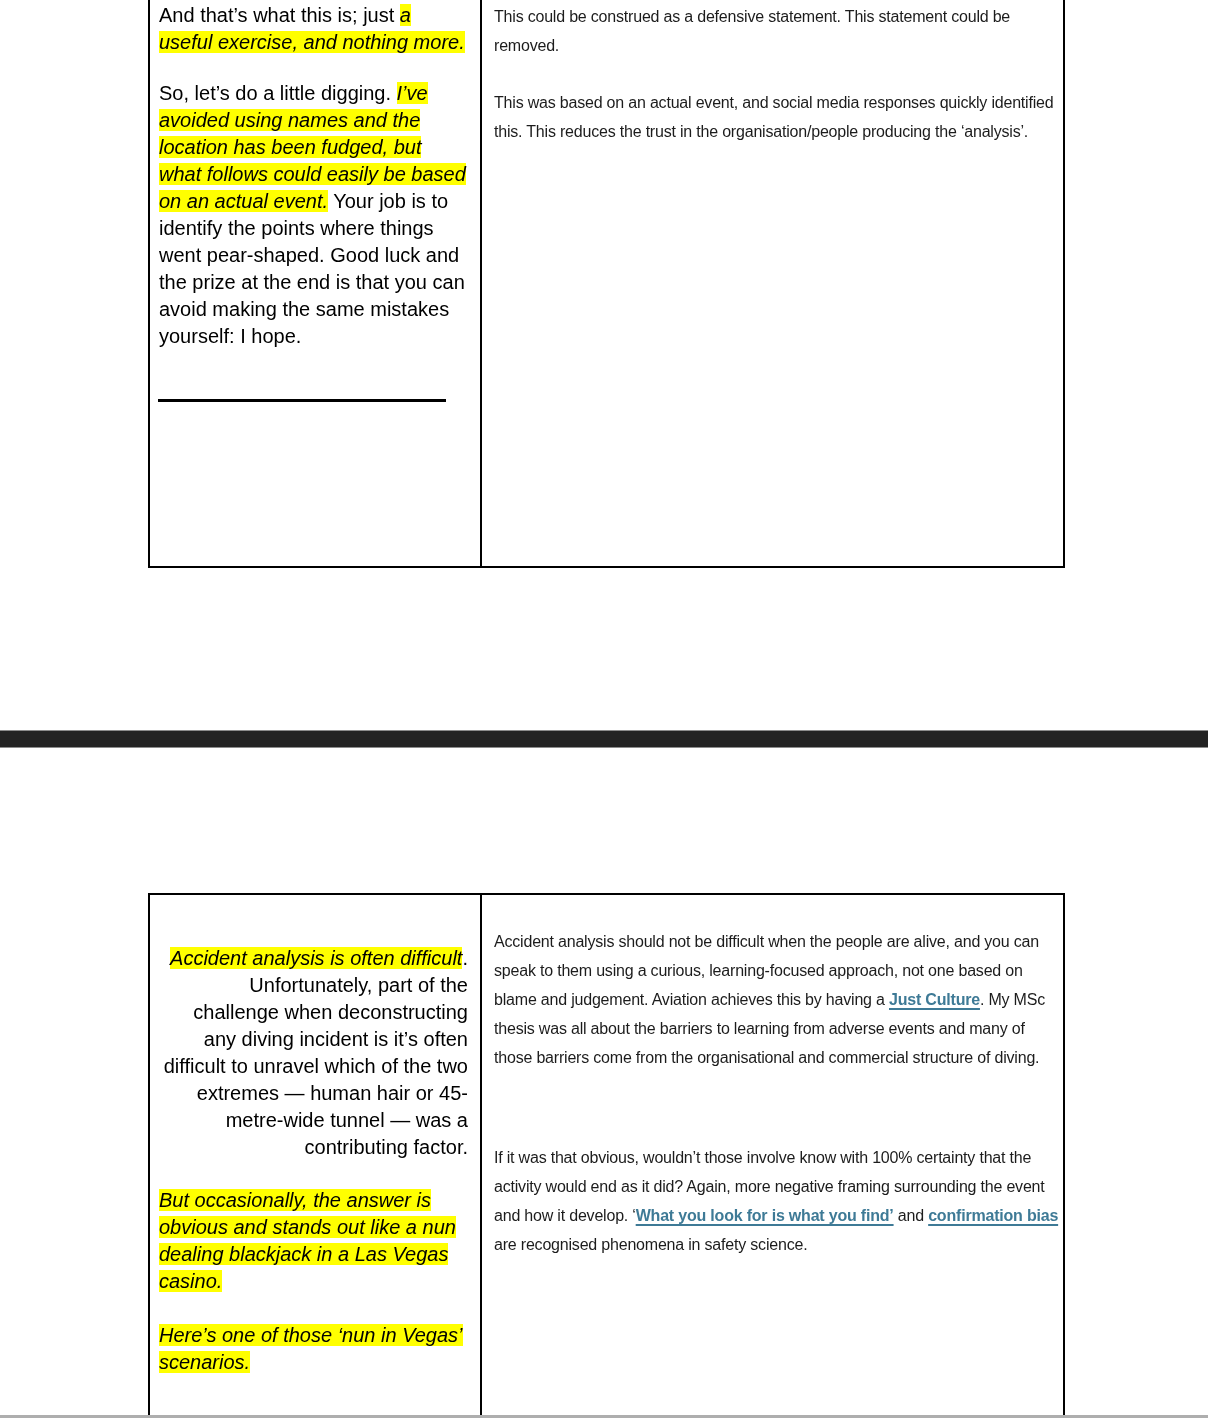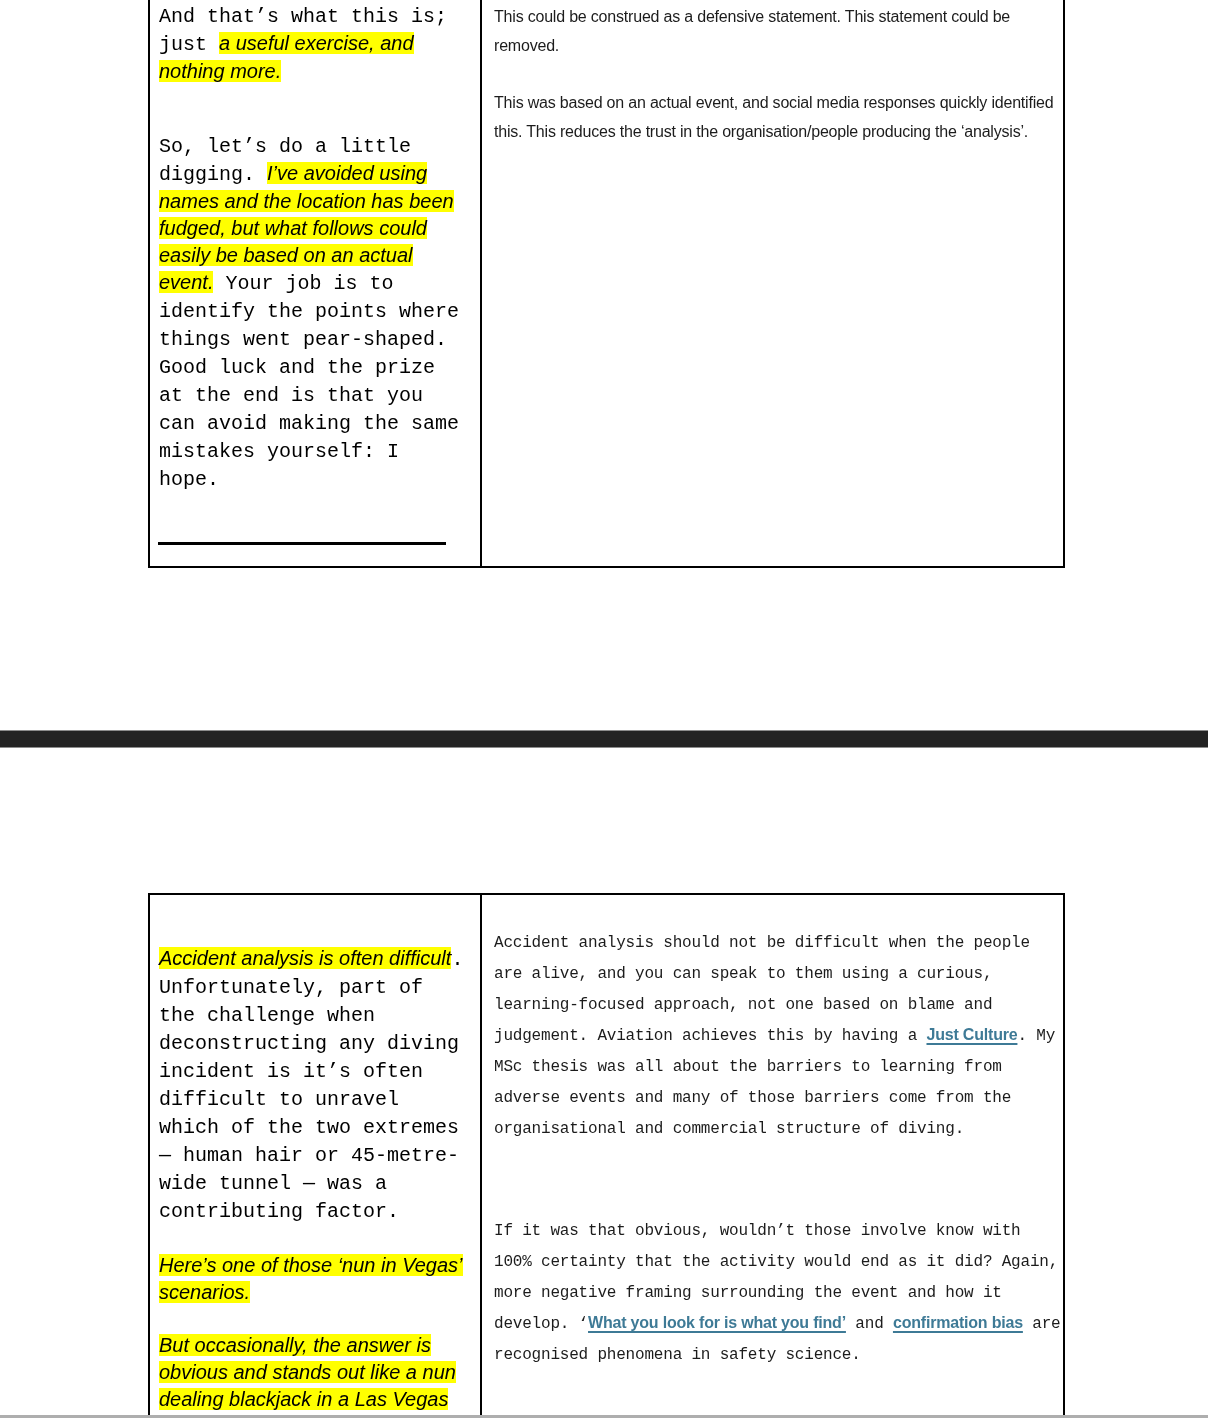--- a/index.html
+++ b/index.html
@@ -36,29 +36,29 @@
   .cell-right {
     flex: 1;
     box-sizing: border-box;
     padding: 2px 2px 0 12px;
     font-size: 16px;
     line-height: 29px;
     color: var(--right-text, #1c1c1c);
     letter-spacing: -0.2px;
   }
   p { margin: 0; }
-  #p1l2 { margin-top: 47px; }
+  #p1l2 { margin-top: 24px; }
   #p1r2 { margin-top: 28px; }
-  #p2l1 { margin-top: 48px; }
+  #p2l1 { margin-top: 48px; text-align: right; }
   #p2l2 { margin-top: 26px; }
   #p2l3 { margin-top: 27px; }
   #p2r1 { margin-top: 30px; }
   #p2r2 { margin-top: 71px; }
   .seg-highlight { background: var(--highlight, #ffff00); font-style: italic; }
-  .seg-normal { background: transparent; font-family: Liberation Mono, monospace; }
+  .seg-normal { background: transparent; }
   a.seg-link {
     color: var(--link, #3e7a96);
     font-weight: bold;
     text-decoration: underline;
     text-decoration-thickness: 2px;
     text-underline-offset: 3px;
     text-align: center;
   }
   .footnote-line {
     width: 288px;
@@ -100,22 +100,22 @@
       <p id="p1r1">This could be construed as a defensive statement. This statement could be removed.</p>
       <p id="p1r2">This was based on an actual event, and social media responses quickly identified this. This reduces the trust in the organisation/people producing the ‘analysis’.</p>
     </div>
   </div>
 
   <div class="page-break"></div>
 
   <div class="doc-table" id="table2">
     <div class="cell-left">
       <p id="p2l1"><span class="seg-highlight">Accident analysis is often difficult</span><span class="seg-normal">. Unfortunately, part of the challenge when deconstructing any diving incident is it’s often difficult to unravel which of the two extremes — human hair or 45-metre-wide tunnel — was a contributing factor.</span></p>
+      <p id="p2l2"><span class="seg-highlight">But occasionally, the answer is obvious and stands out like a nun dealing blackjack in a Las Vegas casino.</span></p>
       <p id="p2l3"><span class="seg-highlight">Here’s one of those ‘nun in Vegas’ scenarios.</span></p>
-      <p id="p2l2"><span class="seg-highlight">But occasionally, the answer is obvious and stands out like a nun dealing blackjack in a Las Vegas casino.</span></p>
     </div>
     <div class="cell-right">
       <p id="p2r1"><span class="seg-normal">Accident analysis should not be difficult when the people are alive, and you can speak to them using a curious, learning-focused approach, not one based on blame and judgement. Aviation achieves this by having a </span><a class="seg-link" href="#">Just Culture</a><span class="seg-normal">. My MSc thesis was all about the barriers to learning from adverse events and many of those barriers come from the organisational and commercial structure of diving.</span></p>
       <p id="p2r2"><span class="seg-normal">If it was that obvious, wouldn’t those involve know with 100% certainty that the activity would end as it did? Again, more negative framing surrounding the event and how it develop. ‘</span><a class="seg-link" href="#">What you look for is what you find’</a><span class="seg-normal"> and </span><a class="seg-link" href="#">confirmation bias</a><span class="seg-normal"> are recognised phenomena in safety science.</span></p>
     </div>
   </div>
 
   <div class="bottom-strip"></div>
 
 </div>

